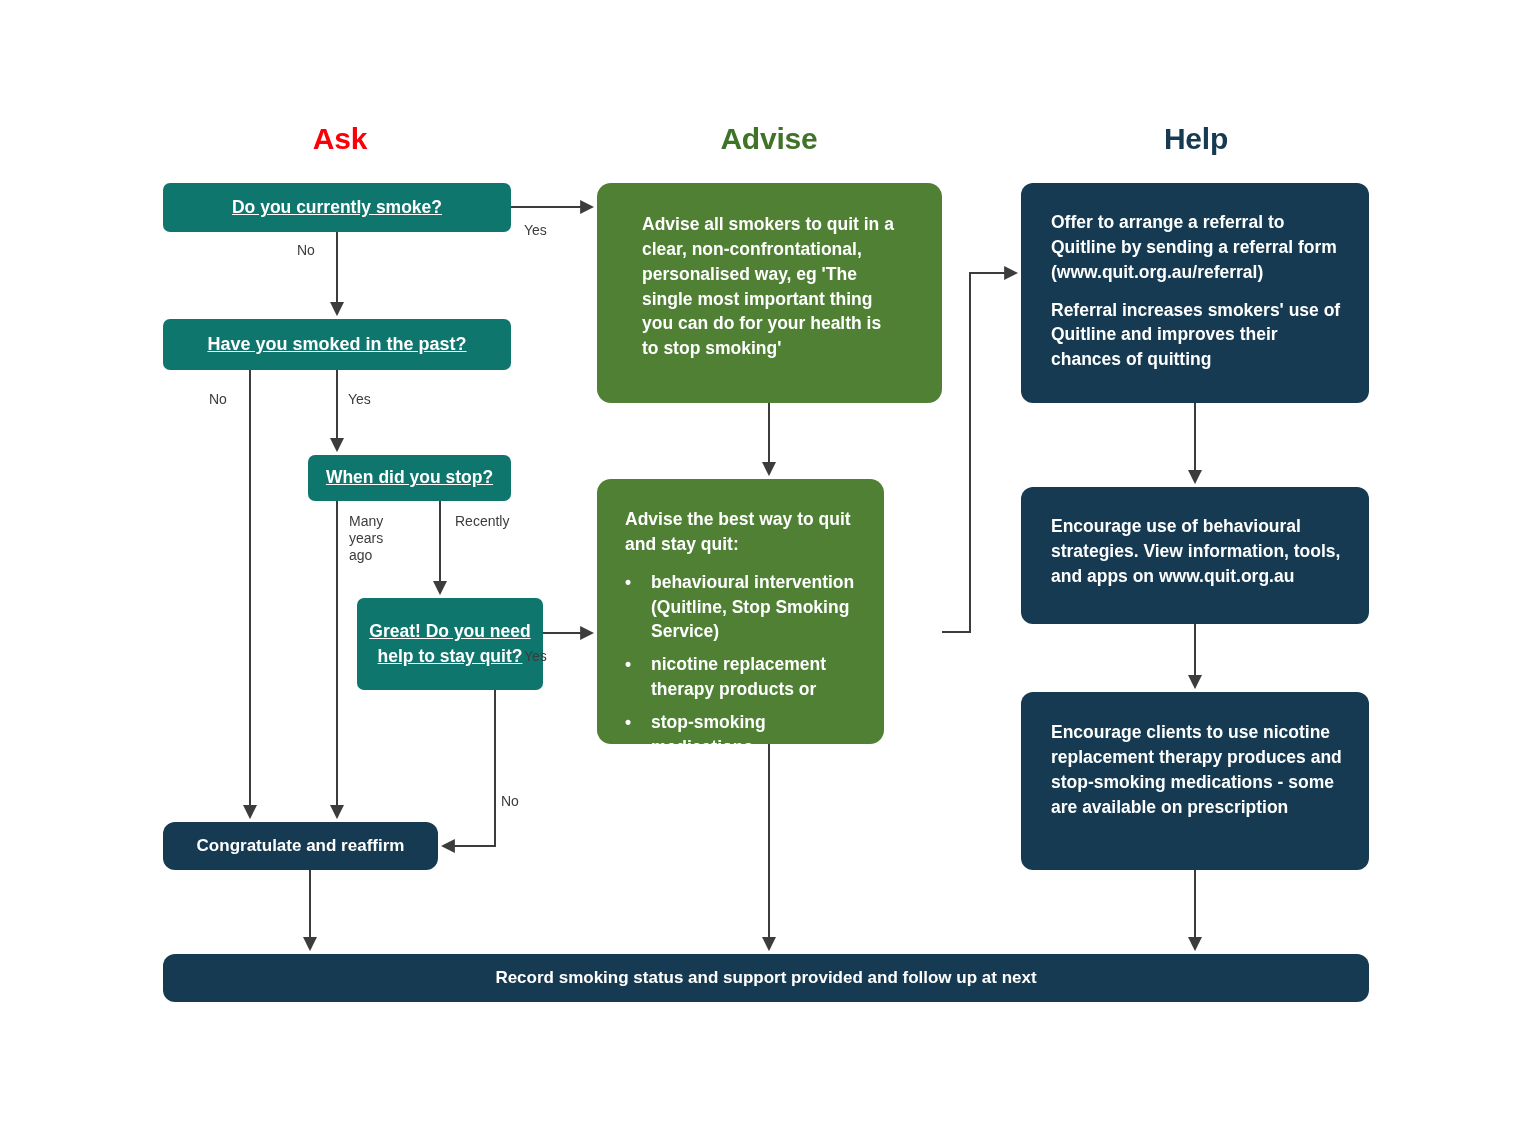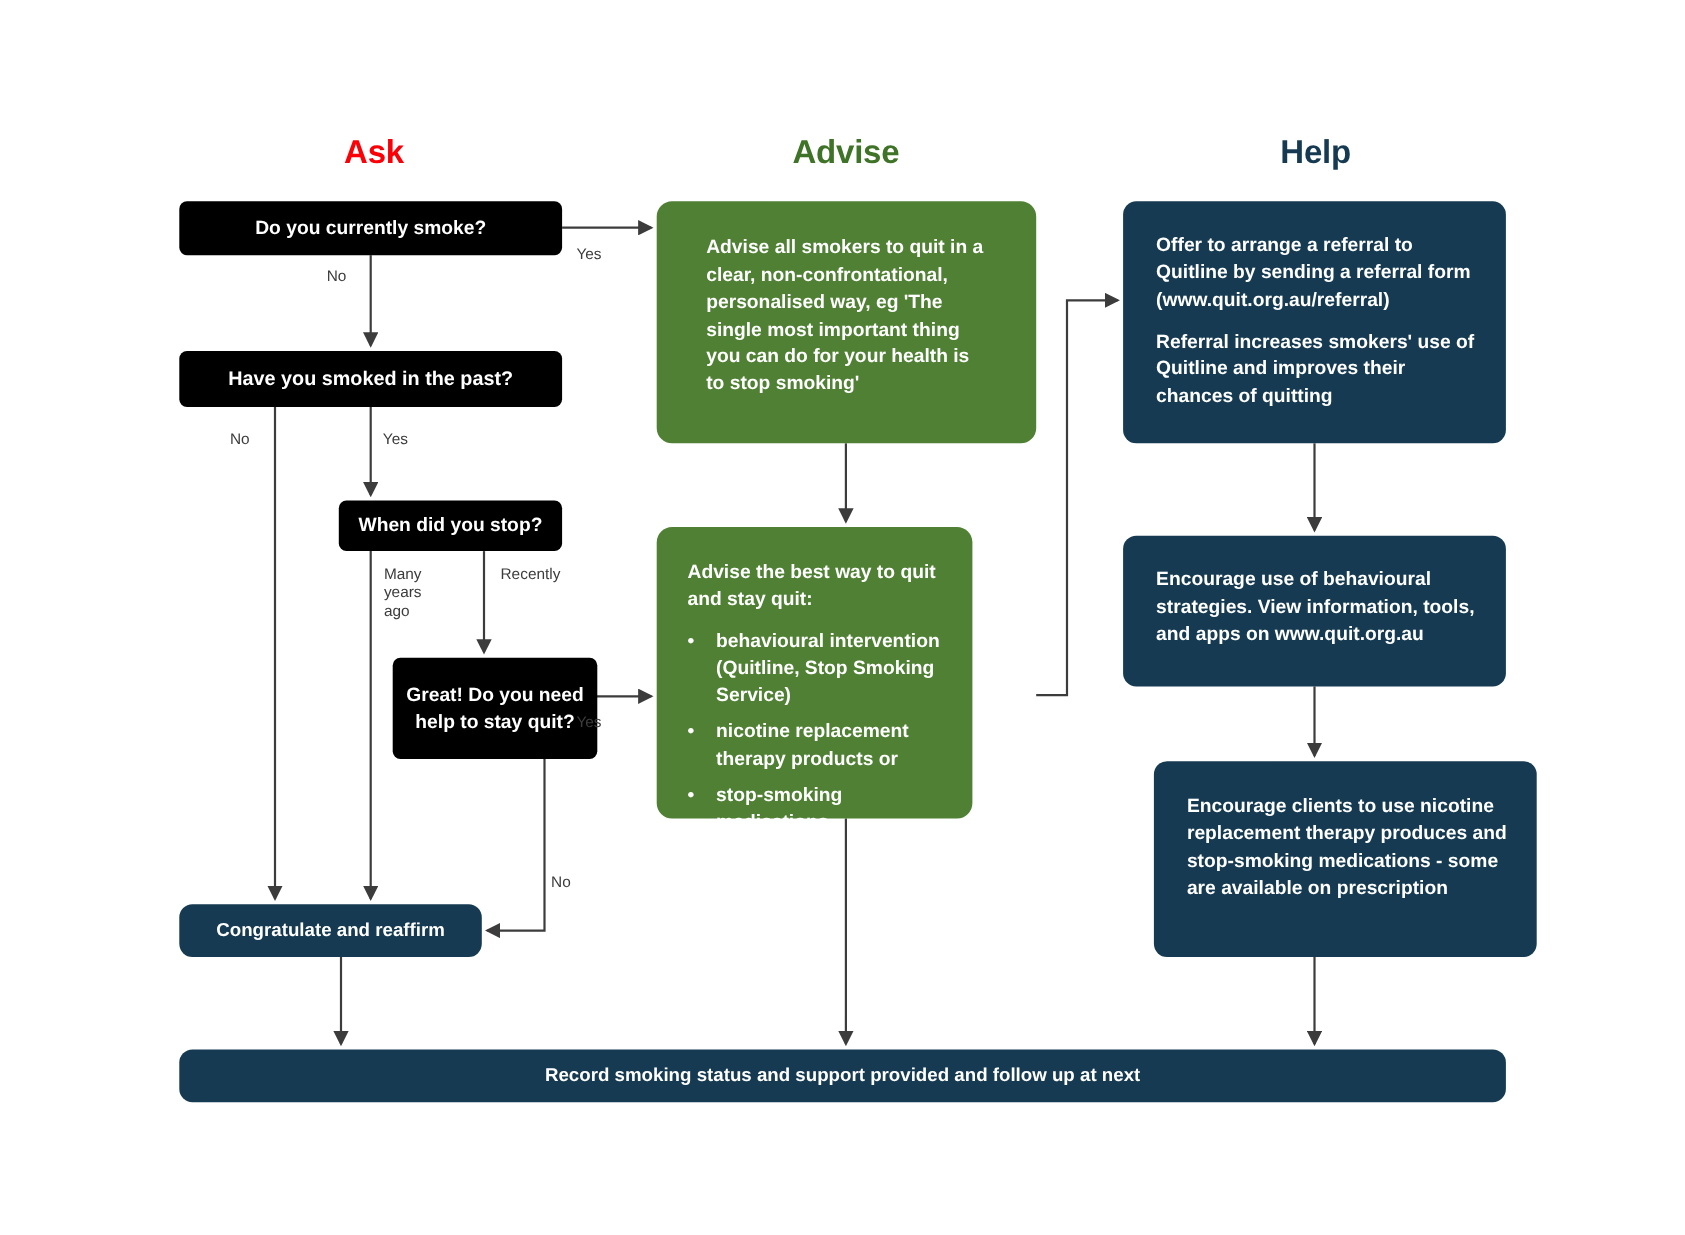--- a/index.html
+++ b/index.html
@@ -41,21 +41,21 @@
   #hdr-help  { left: 1196px; top: 122px; color: #153a51; }
 
   
   .node {
     position: absolute;
     box-sizing: border-box;
     color: #ffffff;
     font-weight: bold;
     line-height: 1.32;
   }
-  .node.red   { background: #000000; border-radius: 7px; }
+  .node.red   { background: #0f766e; border-radius: 7px; text-decoration: underline; }
   .node.green { background: #4f8033; border-radius: 14px; }
   .node.blue  { background: #153a51; border-radius: 12px; }
 
   .node.center-text {
     display: flex;
     align-items: center;
     justify-content: center;
     text-align: center;
   }
   .node.body-text {
@@ -122,21 +122,21 @@
     font-size: 17.5px; line-height: 1.42;
   }
   #n-help-2 {
     left: 1021px; top: 487px; width: 348px; height: 137px;
     padding: 27px 22px 0 30px;
     font-size: 17.5px; line-height: 1.42;
   }
   #n-help-3 {
     left: 1021px; top: 692px; width: 348px; height: 178px;
     padding: 28px 22px 0 30px;
-    font-size: 17.5px; line-height: 1.42; margin-left: 28px;
+    font-size: 17.5px; line-height: 1.42;
   }
   .para + .para { margin-top: 13px; }
 
   
   #n-record {
     left: 163px; top: 954px; width: 1206px; height: 48px;
     font-size: 17px;
   }
 
   

